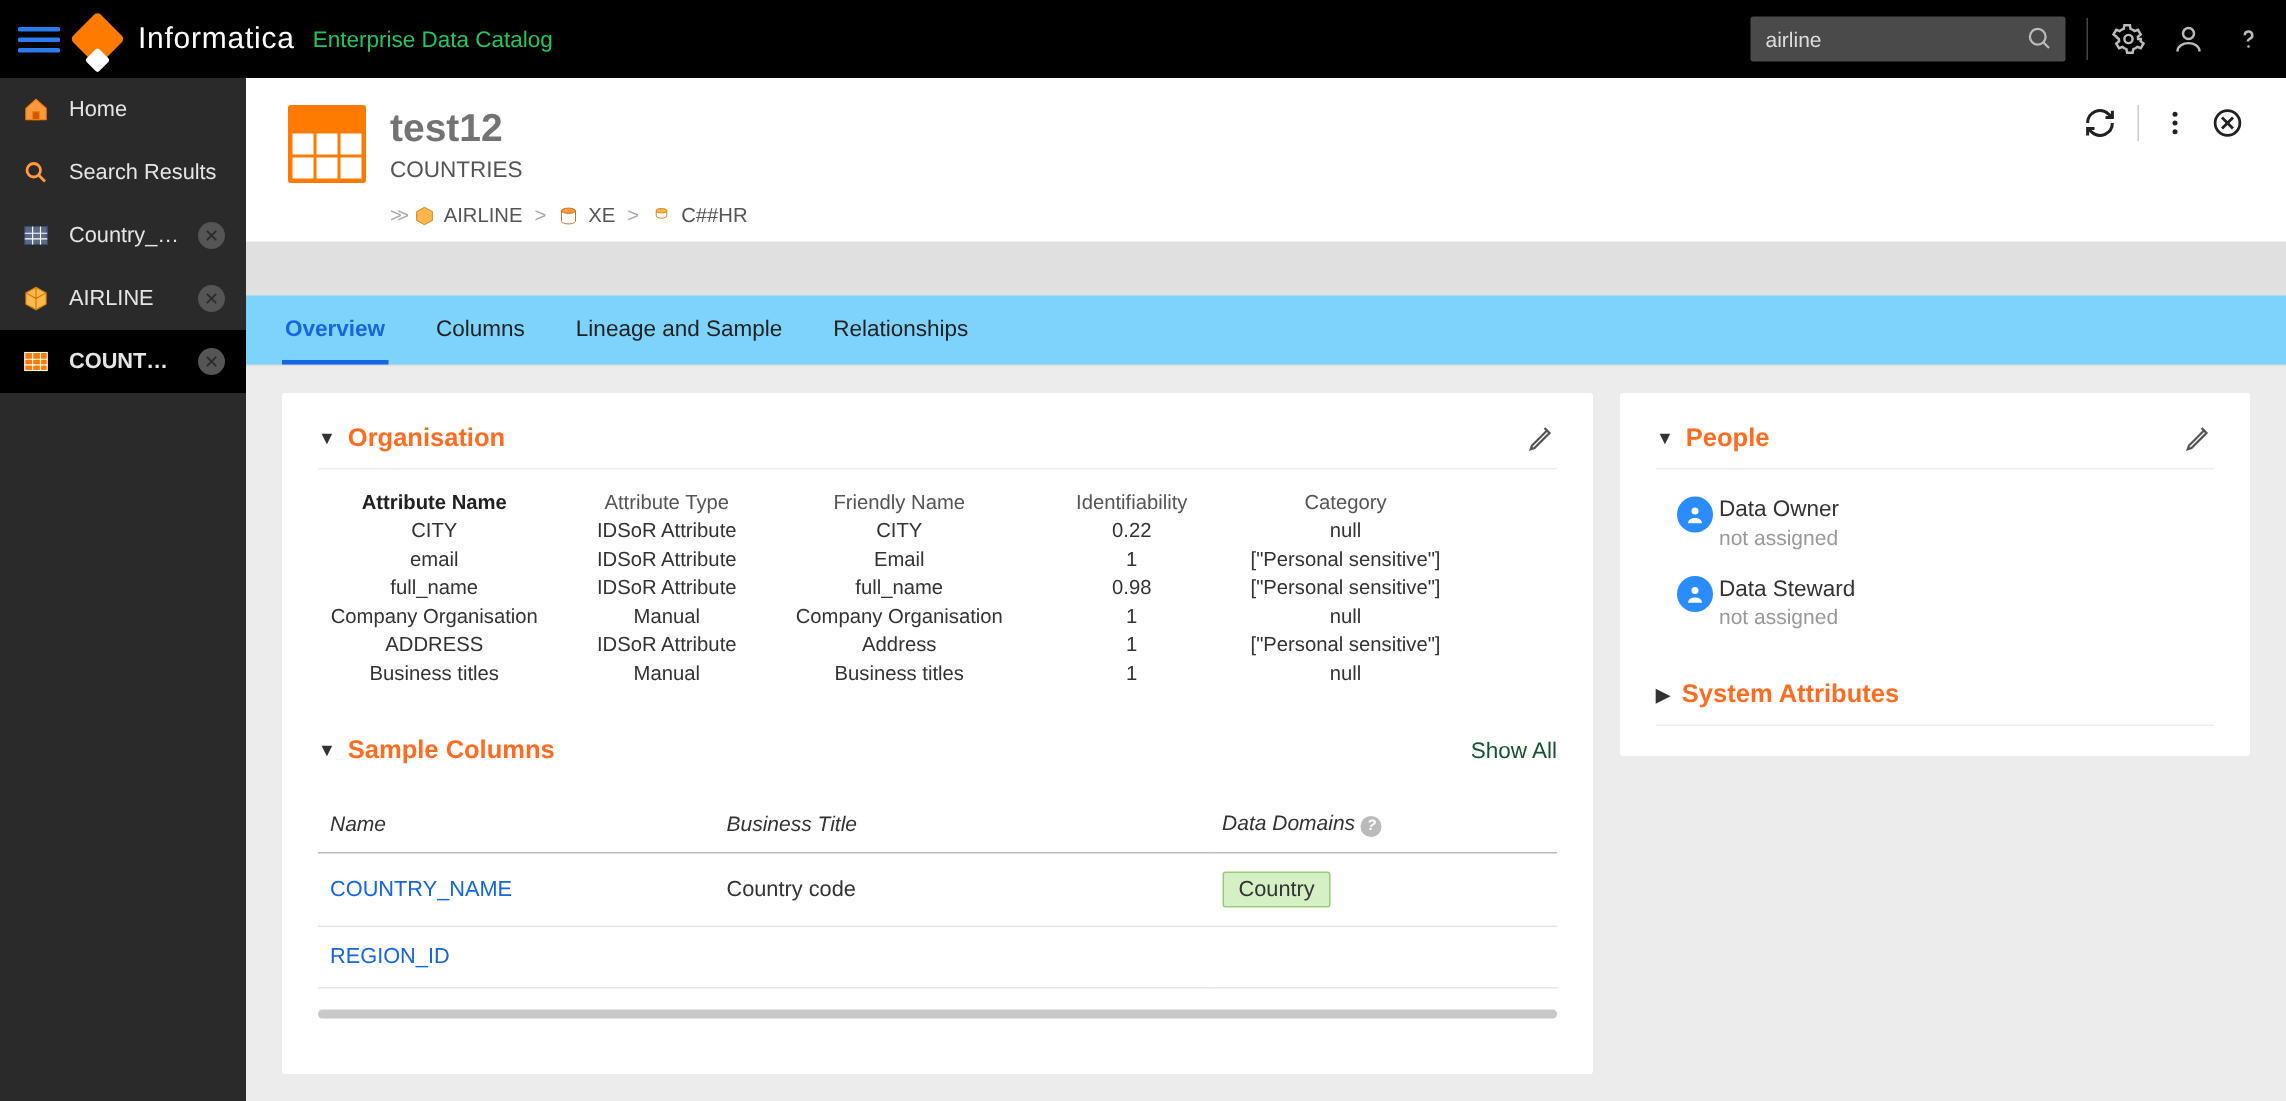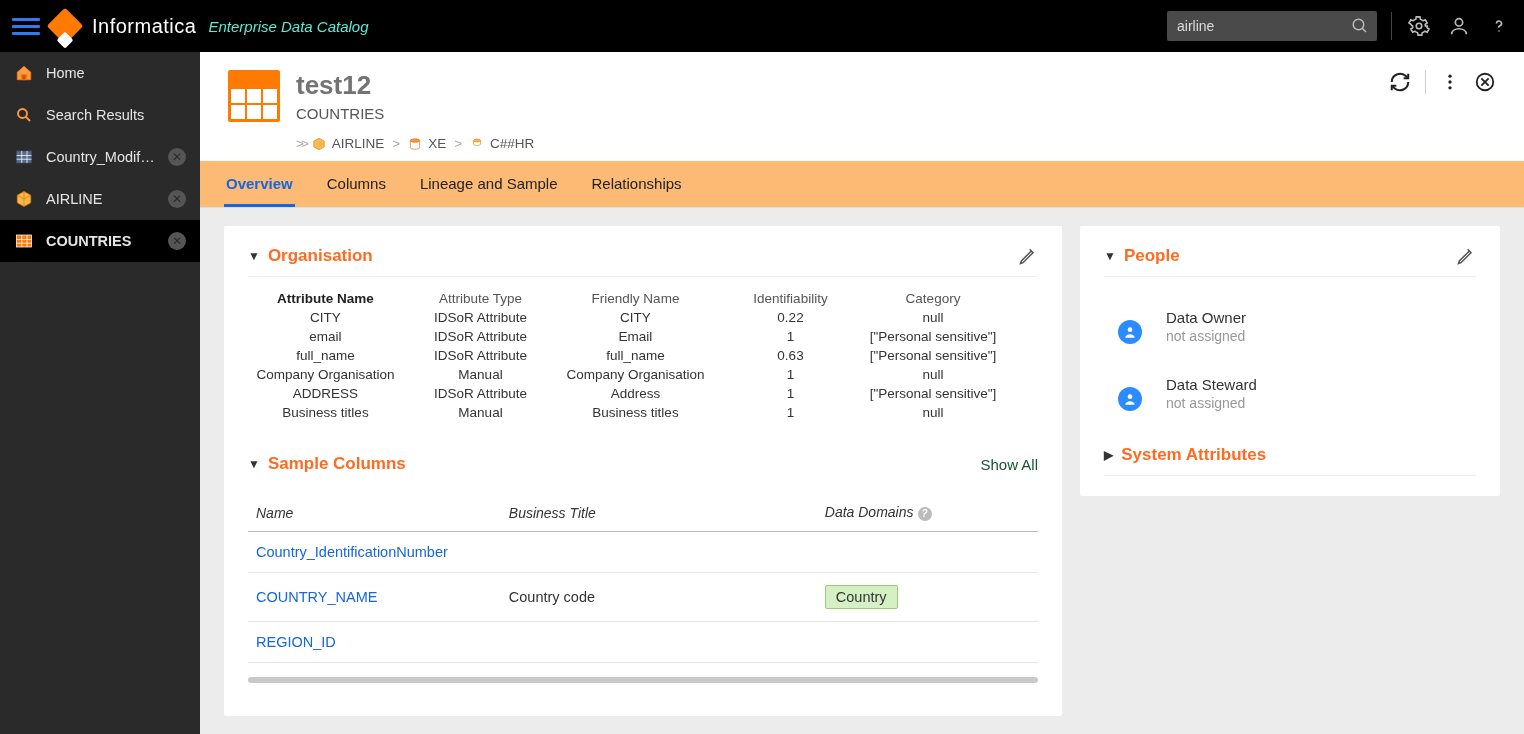--- a/index.html
+++ b/index.html
@@ -5,32 +5,32 @@
 * { box-sizing: border-box; margin: 0; padding: 0; }
 body { font-family: Arial, Helvetica, sans-serif; font-size: 14px; color: #333; background: #e0e0e0; height: 734px; width: 1524px; overflow: hidden; }
 
 
 .topbar { height: 52px; background: #000; display: flex; align-items: center; padding: 0 12px; color: #fff; }
 .hamburger { width: 28px; height: 28px; display: flex; flex-direction: column; justify-content: center; gap: 4px; margin-right: 12px; cursor: pointer; }
 .hamburger span { height: 3px; background: #2a7cef; border-radius: 1px; }
 .logo-diamond { width: 26px; height: 26px; background: #ff7a00; transform: rotate(45deg); margin-right: 14px; border-radius: 3px; position: relative; }
 .logo-diamond::after { content: ""; position: absolute; right: -3px; bottom: -3px; width: 12px; height: 12px; background: #fff; border-radius: 2px; }
 .brand { font-size: 20px; font-weight: 300; letter-spacing: .5px; margin-right: 12px; }
-.subbrand { font-size: 15px; color: #5eead4; font-weight: 300; font-style: italic; }
+.subbrand { font-size: 15px; color: #22c55e; font-weight: 300; }
 .topbar-right { margin-left: auto; display: flex; align-items: center; gap: 14px; }
 .search-wrap { position: relative; }
 .search-wrap input { width: 210px; height: 30px; background: #4a4a4a; border: none; color: #ddd; padding: 0 34px 0 10px; font-size: 14px; border-radius: 2px; }
 .search-wrap input::placeholder { color: #bbb; }
 .search-wrap .mag { position: absolute; right: 8px; top: 6px; }
 .top-divider { width: 1px; height: 28px; background: #444; }
 .icon-btn { width: 26px; height: 26px; display: flex; align-items: center; justify-content: center; cursor: pointer; }
 
 
 .body-row { display: flex; height: calc(100% - 52px); }
-.sidebar { width: 200px; background: #2a2a2a; color: #ddd; }
+.sidebar { width: 164px; background: #2a2a2a; color: #ddd; }
 .side-item { display: flex; align-items: center; height: 42px; padding: 0 14px; gap: 12px; cursor: pointer; font-size: 14.5px; color: #e5e5e5; }
 .side-item .side-icon { width: 20px; height: 20px; display: flex; align-items: center; justify-content: center; }
 .side-item-label { flex: 1; white-space: nowrap; overflow: hidden; text-overflow: ellipsis; }
 .side-close { width: 18px; height: 18px; border-radius: 50%; background: #555; color: #2a2a2a; font-size: 12px; display: flex; align-items: center; justify-content: center; cursor: pointer; }
 .side-item.active { background: #000; }
 .side-item.active .side-item-label { font-weight: bold; }
 
 
 .main { flex: 1; display: flex; flex-direction: column; }
 .asset-header { background: #fff; padding: 18px 28px 0 28px; position: relative; }
@@ -39,21 +39,21 @@
 .asset-icon div { background: #fff; }
 .asset-icon div:nth-child(-n+3) { background: transparent; }
 .asset-title { font-size: 26px; font-weight: 600; color: #737373; }
 .asset-subtitle { font-size: 15px; color: #555; margin-top: 4px; }
 .asset-actions { position: absolute; right: 28px; top: 18px; display: flex; align-items: center; gap: 14px; }
 .vdiv { width: 1px; height: 24px; background: #ccc; }
 .breadcrumb { margin-top: 14px; margin-bottom: 10px; margin-left: 68px; display: flex; align-items: center; gap: 6px; font-size: 13.5px; color: #555; }
 .bc-chevron { color: #aaa; padding: 0 2px;}
 
 
-.tabs-row { background: #fdba74; padding: 0 24px; display: flex; gap: 30px; border-bottom: 1px solid #ddd; }
+.tabs-row { background: #7dd3fc; padding: 0 24px; display: flex; gap: 30px; border-bottom: 1px solid #ddd; margin-top: 36px; }
 .tab { padding: 14px 2px 12px 2px; cursor: pointer; font-size: 15px; color: #222; }
 .tab.active { color: #1566e0; font-weight: 600; border-bottom: 3px solid #1566e0; }
 
 
 .content-row { flex: 1; background: #ececec; padding: 18px 24px; display: flex; gap: 18px; overflow-y: auto; }
 .card { background: #fff; border-radius: 2px; padding: 20px 24px; }
 .main-col { flex: 1; }
 .side-col { width: 420px; }
 .section-head { display: flex; align-items: center; gap: 8px; color: #ff6b20; font-size: 17px; font-weight: 600; padding-bottom: 10px; border-bottom: 1px solid #eee; position: relative; }
 .section-head .edit-icn { margin-left: auto; color: #888; cursor: pointer; }
@@ -67,21 +67,21 @@
 .showall { margin-left: auto; color: #14532d; font-weight: 400; cursor: pointer; font-size: 15px; }
 
 .sample-tbl { width: 100%; border-collapse: collapse; margin-top: 10px; margin-bottom: 14px; }
 .sample-tbl th { text-align: left; font-weight: 400; color: #333; font-size: 14px; padding: 10px 8px; border-bottom: 1px solid #bbb; font-style: italic; }
 .sample-tbl td { padding: 12px 8px; border-bottom: 1px solid #e5e5e5; font-size: 14.5px; }
 .link { color: #1566e0; cursor: pointer; }
 .domain-pill { display: inline-block; padding: 3px 10px; background: #d6f0c5; border: 1px solid #9cc97a; color: #333; border-radius: 2px; }
 .help-circ { display: inline-block; width: 14px; height: 14px; border-radius: 50%; background: #bbb; color: #fff; font-size: 10px; text-align: center; line-height: 14px; margin-left: 4px; font-weight: bold;}
 .scroll-track-fake { height: 6px; background: #c9c9c9; border-radius: 3px; margin-top: 4px; }
 
-.people-row { display: flex; gap: 24px; margin-top: 32px; margin-left: 14px; align-items: flex-end; }
+.people-row { display: flex; gap: 4px; margin-top: 18px; margin-left: 14px; align-items: flex-start; }
 .avatar { width: 24px; height: 24px; border-radius: 50%; background: #2a8cff; display: flex; align-items: center; justify-content: center; color: #fff; font-size: 13px; }
 .people-col .role { color: #333; font-size: 15px; }
 .people-col .na { color: #999; font-size: 14px; margin-top: 2px; }
 
 svg { display: block; }
 </style>
 </head>
 <body>
 
 <div class="topbar">
@@ -288,21 +288,21 @@
             <div>0.22</div>
             <div>null</div>
           <div>email</div>
             <div>IDSoR Attribute</div>
             <div>Email</div>
             <div>1</div>
             <div>["Personal sensitive"]</div>
           <div>full_name</div>
             <div>IDSoR Attribute</div>
             <div>full_name</div>
-            <div>0.63</div>
+            <div>0.98</div>
             <div>["Personal sensitive"]</div>
           <div>Company Organisation</div>
             <div>Manual</div>
             <div>Company Organisation</div>
             <div>1</div>
             <div>null</div>
           <div>ADDRESS</div>
             <div>IDSoR Attribute</div>
             <div>Address</div>
             <div>1</div>
@@ -322,25 +322,20 @@
 
         <table class="sample-tbl">
           <thead>
               <tr>
             <th style="width:32%">Name</th>
             <th style="width:40%">Business Title</th>
             <th><span>Data Domains</span><span class="help-circ">?</span></th>
           </tr>
             </thead>
           <tbody>
-            <tr>
-              <td><span class="link">Country_IdentificationNumber</span></td>
-              <td></td>
-              <td></td>
-            </tr>
             <tr>
               <td><span class="link">COUNTRY_NAME</span></td>
               <td>Country code</td>
               <td><span class="domain-pill">Country</span></td>
             </tr>
             <tr>
               <td><span class="link">REGION_ID</span></td>
               <td></td>
               <td></td>
             </tr>

